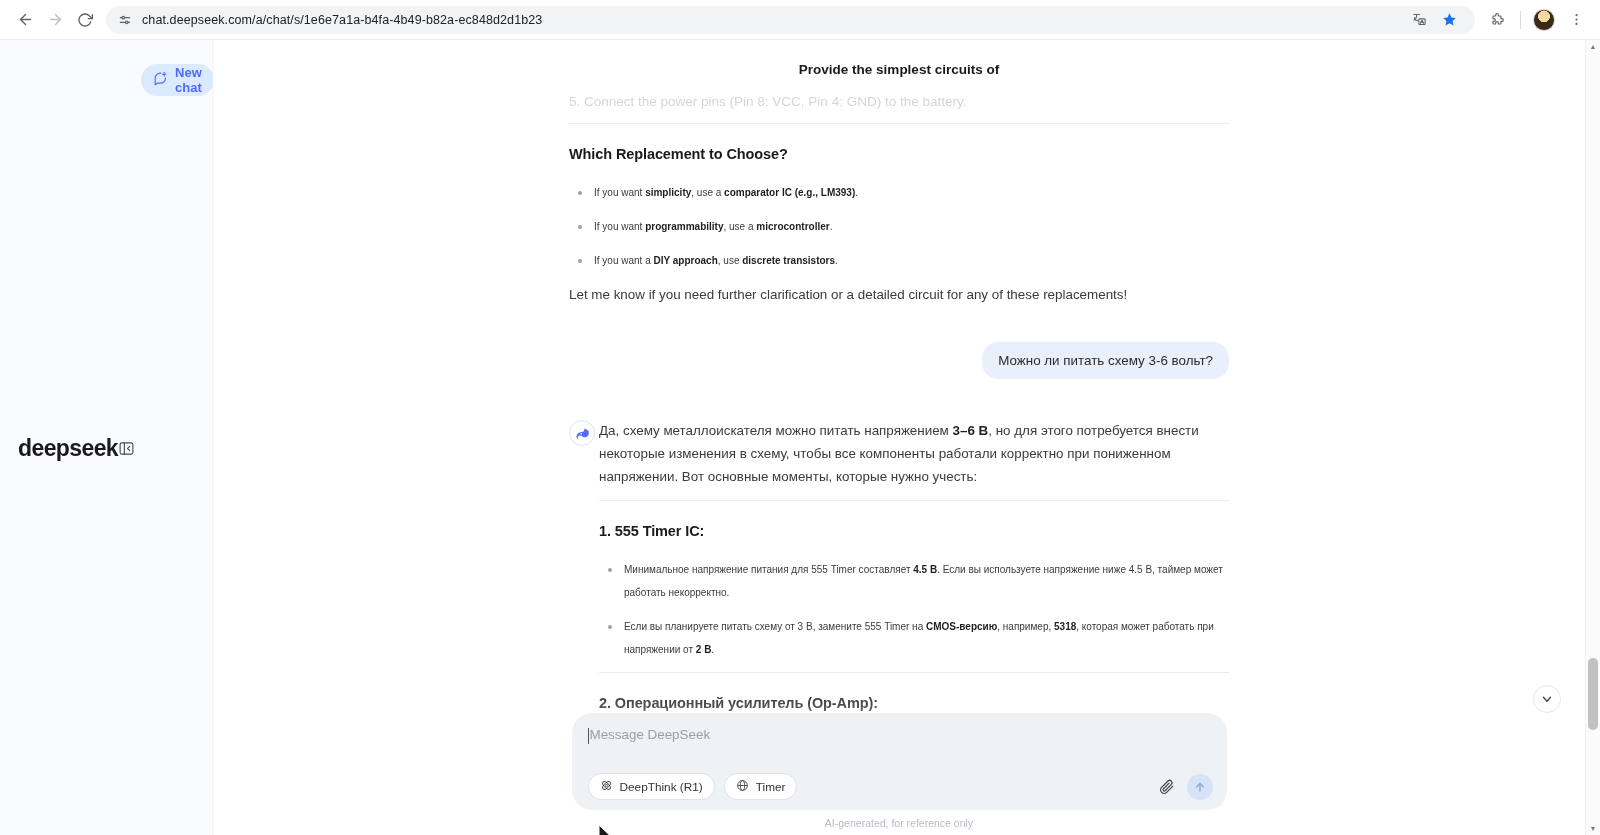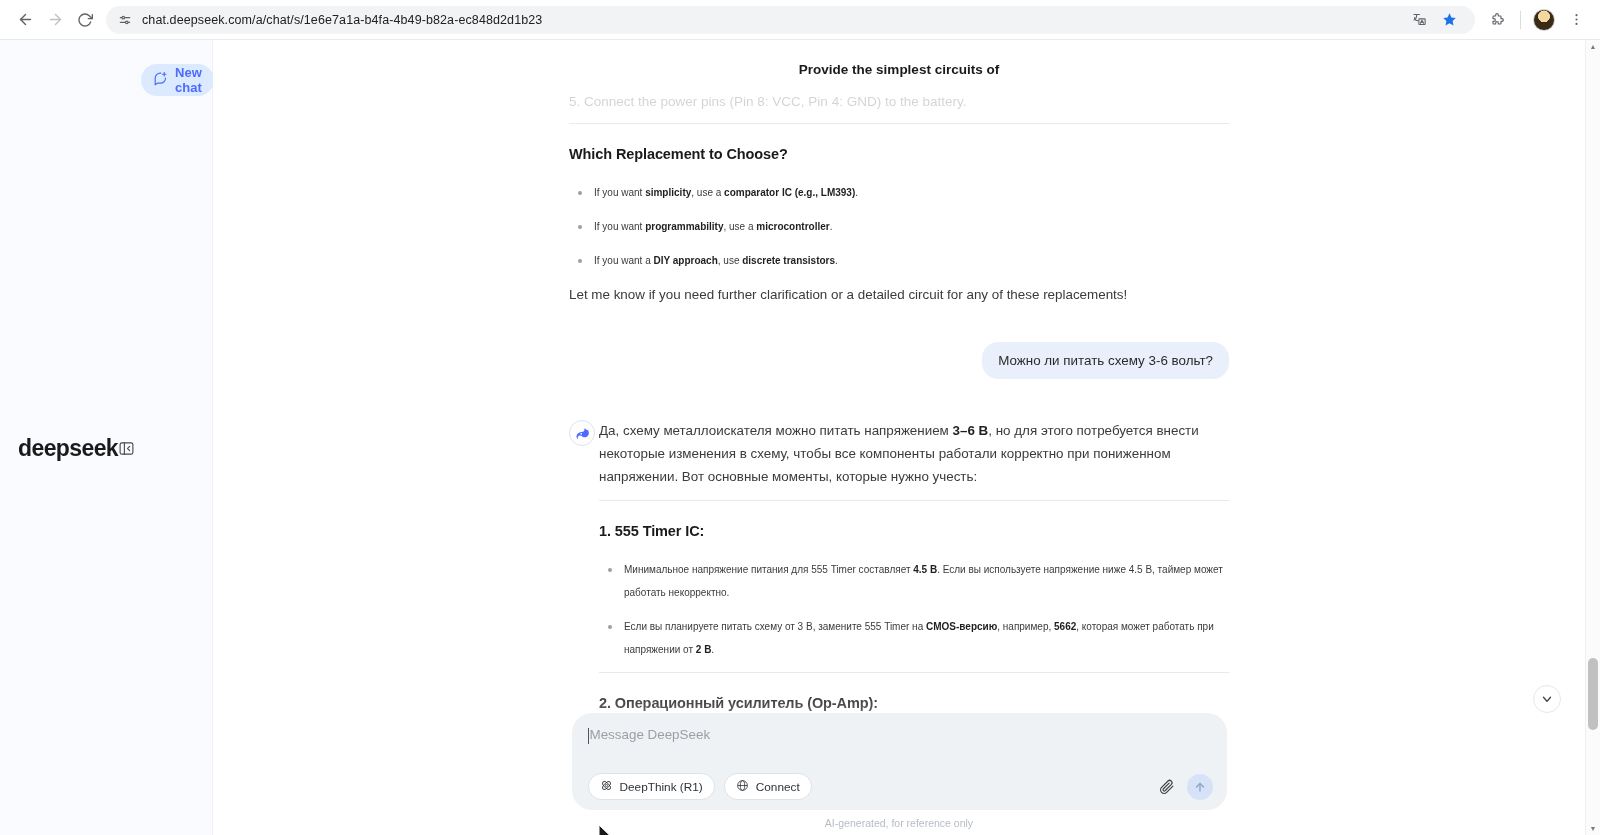--- a/index.html
+++ b/index.html
@@ -472,21 +472,21 @@
                 <circle cx="10.2" cy="12.6" r="1.15" fill="#fff"></circle>
               </svg>
           </div>
           <div class="assistant-body">
             <p class="md"><span>Да, схему металлоискателя можно питать напряжением </span><b>3–6 В</b><span>, но для этого потребуется внести некоторые изменения в схему, чтобы все компоненты работали корректно при пониженном напряжении. Вот основные моменты, которые нужно учесть:</span></p>
             <hr class="sep">
 
             <h3 class="md">1. 555 Timer IC:</h3>
             <ul class="md">
               <li><span>Минимальное напряжение питания для 555 Timer составляет </span><b>4.5 В</b><span>. Если вы используете напряжение ниже 4.5 В, таймер может работать некорректно.</span></li>
-              <li><span>Если вы планируете питать схему от 3 В, замените 555 Timer на </span><b>CMOS-версию</b><span>, например, </span><b>5662</b><span>, которая может работать при напряжении от </span><b>2 В</b><span>.</span></li>
+              <li><span>Если вы планируете питать схему от 3 В, замените 555 Timer на </span><b>CMOS-версию</b><span>, например, </span><b>5318</b><span>, которая может работать при напряжении от </span><b>2 В</b><span>.</span></li>
             </ul>
 
             <hr class="sep">
             <h3 class="md">2. Операционный усилитель (Op-Amp):</h3>
             <ul class="md">
               <li><span>Большинство стандартных операционных усилителей (например, LM358) могут работать при напряжении питания от </span><b>3 В</b>.</li>
             </ul>
           </div>
         </div>
 
@@ -519,21 +519,21 @@
             <span>DeepThink (R1)</span>
           </div>
           <div class="tool-pill">
             <span>
               <svg width="13" height="13" viewBox="0 0 24 24" fill="none" stroke="currentColor" stroke-width="1.5">
                   <circle cx="12" cy="12" r="9"></circle>
                   <ellipse cx="12" cy="12" rx="4" ry="9"></ellipse>
                   <line x1="3" y1="12" x2="21" y2="12"></line>
                 </svg>
             </span>
-            <span>Connect</span>
+            <span>Timer</span>
           </div>
           <div class="tools-right">
             <span style="color:#3f4346;display:flex">
               <svg width="17" height="17" viewBox="0 0 24 24" fill="none" stroke="currentColor" stroke-width="1.7" stroke-linecap="round" stroke-linejoin="round">
                   <path d="M21 11.5l-8.8 8.8a5 5 0 0 1-7.1-7.1l9-9a3.4 3.4 0 0 1 4.8 4.8l-9 9a1.8 1.8 0 0 1-2.5-2.5l8.3-8.3"></path>
                 </svg>
             </span>
             <span class="send-btn">
               <svg width="14" height="14" viewBox="0 0 24 24" fill="none" stroke="currentColor" stroke-width="2.4" stroke-linecap="round" stroke-linejoin="round">
                   <line x1="12" y1="19" x2="12" y2="6"></line>

